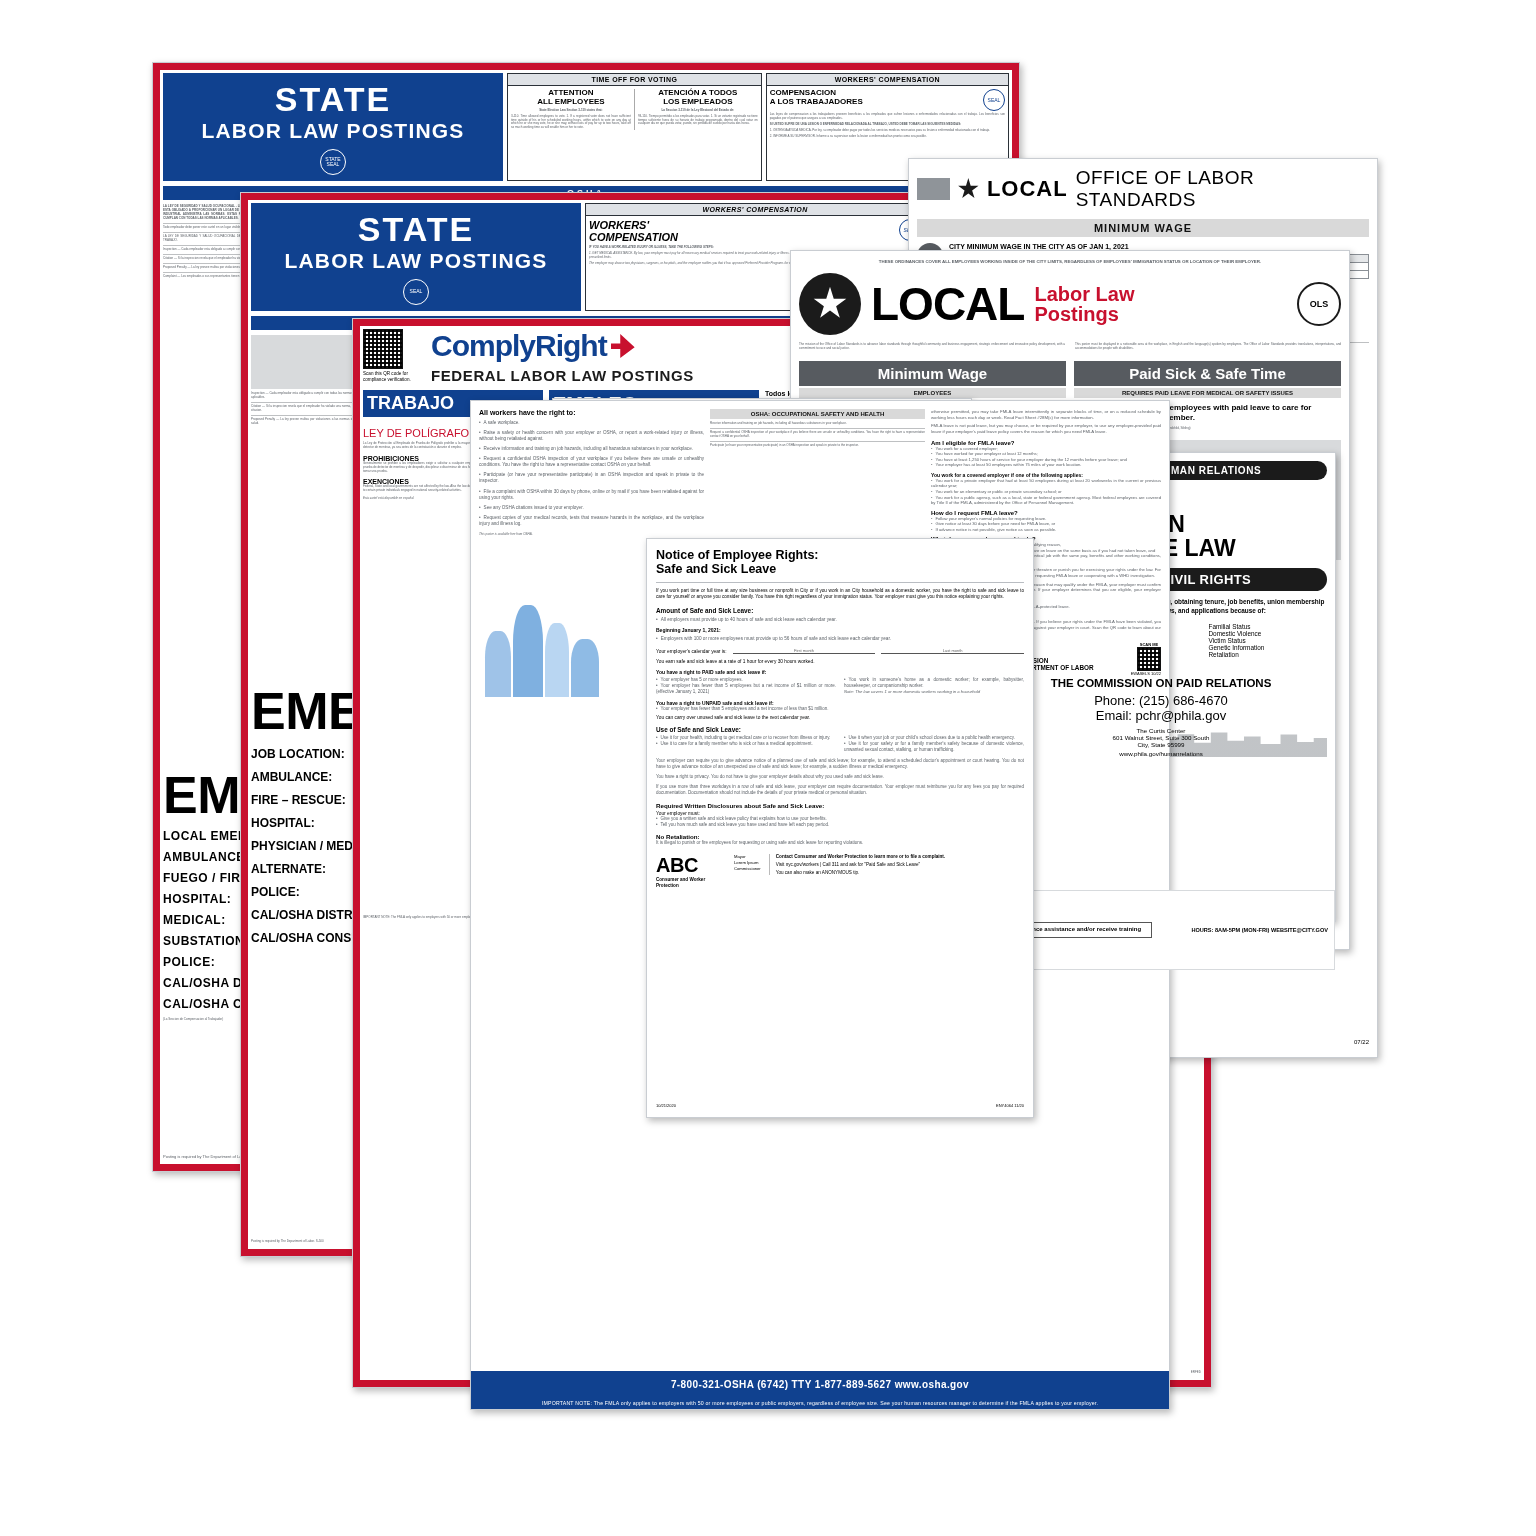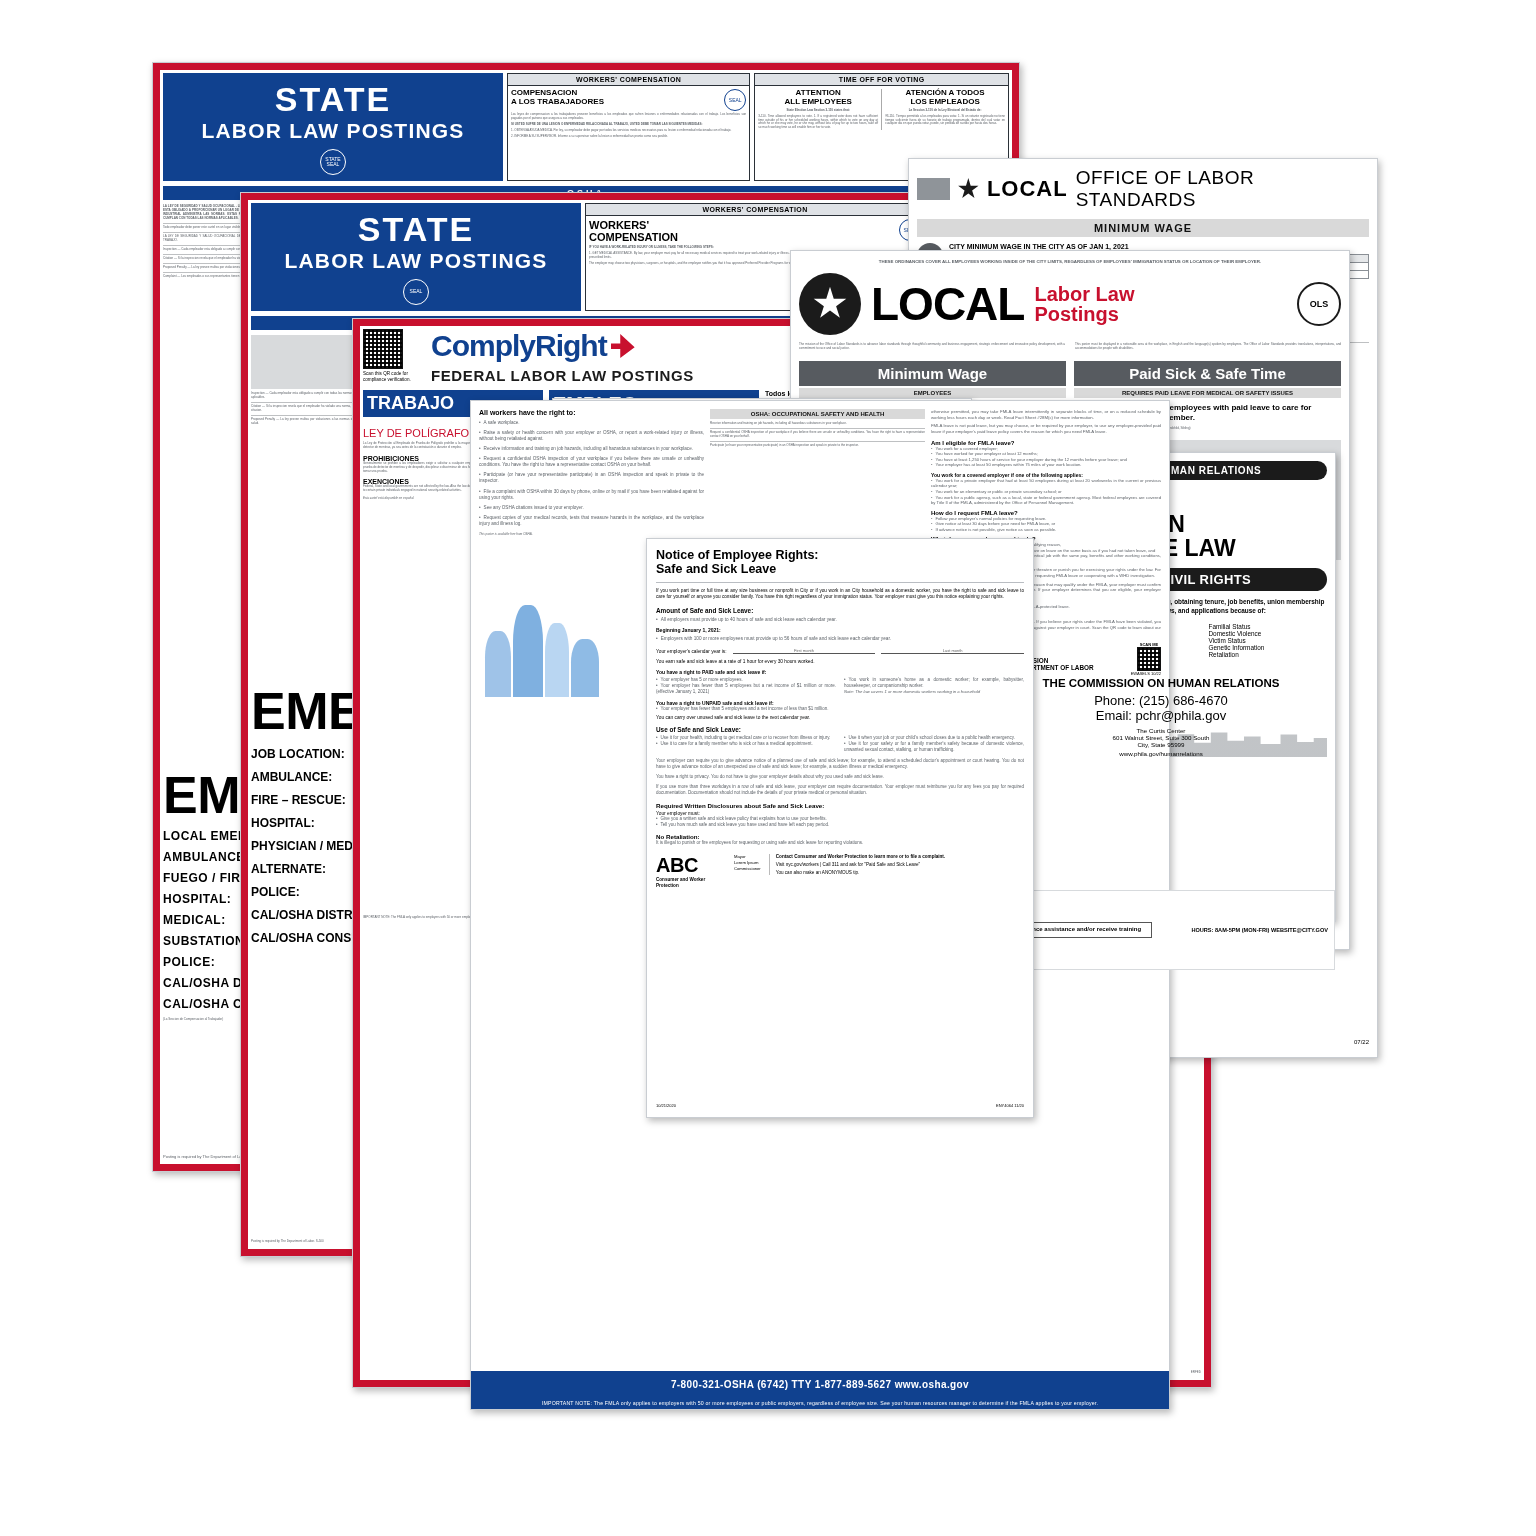--- a/index.html
+++ b/index.html
@@ -104,52 +104,52 @@
         <div class="left">
           <div class="t1">STATE</div>
           <div class="t2">LABOR LAW POSTINGS</div>
           <div class="seal" style="width:26px;height:26px;margin-top:6px;border-color:#fff;color:#fff;">
             <span>STATE SEAL</span>
           </div>
         </div>
 
         <div style="flex:1;display:flex;gap:4px;padding-left:4px;">
 
-          <div class="panel" style="flex:1.05;">
-            <div class="ph">WORKERS' COMPENSATION</div>
-            <div class="pb">
-              <div style="display:flex;justify-content:space-between;align-items:flex-start;">
-                <div class="ptitle" style="flex:1;white-space:pre-line;text-align:left;font-size:8px;">COMPENSACION
-A LOS TRABAJADORES</div>
-                <div class="seal" style="width:22px;height:22px;flex:none;">SEAL</div>
-              </div>
-              <div class="tinytext" style="margin-top:2px;">Las leyes de compensacion a los trabajadores proveen beneficios a los empleados que sufren lesiones o enfermedades relacionadas con el trabajo. Los beneficios son pagados por el patrono que asegura a sus empleados.</div>
-              <div class="tinytext" style="font-weight:bold;margin-top:2px;">SI USTED SUFRE DE UNA LESION O ENFERMEDAD RELACIONADA AL TRABAJO, USTED DEBE TOMAR LAS SIGUIENTES MEDIDAS:</div>
-              <div class="tinytext" style="margin-top:2px;">1. OBTENGA AYUDA MEDICA. Por ley, su empleador debe pagar por todos los servicios medicos necesarios para su lesion o enfermedad relacionada con el trabajo.</div>
-              <div class="tinytext" style="margin-top:2px;">2. INFORME A SU SUPERVISOR. Informe a su supervisor sobre la lesion o enfermedad tan pronto como sea posible.</div>
-            </div>
-          </div>
-
           <div class="panel" style="flex:1.1;">
             <div class="ph">TIME OFF FOR VOTING</div>
             <div class="pb" style="display:flex;gap:3px;">
               <div style="flex:1;">
                 <div class="ptitle" style="white-space:pre-line;font-size:8px;">ATTENTION
 ALL EMPLOYEES</div>
                 <div class="tinytext" style="font-weight:bold;margin-top:2px;text-align:center;">State Election Law Section 3-110 states that:</div>
                 <div class="tinytext" style="margin-top:2px;">3-110. Time allowed employees to vote. 1. If a registered voter does not have sufficient time outside of his or her scheduled working hours, within which to vote on any day at which he or she may vote, he or she may, without loss of pay for up to two hours, take off so much working time as will enable him or her to vote.</div>
               </div>
               <div style="flex:1;border-left:.5px solid #aaa;padding-left:3px;">
                 <div class="ptitle" style="white-space:pre-line;font-size:8px;">ATENCIÓN A TODOS
 LOS EMPLEADOS</div>
                 <div class="tinytext" style="font-weight:bold;margin-top:2px;text-align:center;">La Seccion 3-110 de la Ley Electoral del Estado de:</div>
                 <div class="tinytext" style="margin-top:2px;">§3-110. Tiempo permitido a los empleados para votar. 1. Si un votante registrado no tiene tiempo suficiente fuera de su horario de trabajo programado, dentro del cual votar en cualquier dia en que pueda votar, puede, sin perdida de sueldo por hasta dos horas.</div>
               </div>
             </div>
           </div>
+
+          <div class="panel" style="flex:1.05;">
+            <div class="ph">WORKERS' COMPENSATION</div>
+            <div class="pb">
+              <div style="display:flex;justify-content:space-between;align-items:flex-start;">
+                <div class="ptitle" style="flex:1;white-space:pre-line;text-align:left;font-size:8px;">COMPENSACION
+A LOS TRABAJADORES</div>
+                <div class="seal" style="width:22px;height:22px;flex:none;">SEAL</div>
+              </div>
+              <div class="tinytext" style="margin-top:2px;">Las leyes de compensacion a los trabajadores proveen beneficios a los empleados que sufren lesiones o enfermedades relacionadas con el trabajo. Los beneficios son pagados por el patrono que asegura a sus empleados.</div>
+              <div class="tinytext" style="font-weight:bold;margin-top:2px;">SI USTED SUFRE DE UNA LESION O ENFERMEDAD RELACIONADA AL TRABAJO, USTED DEBE TOMAR LAS SIGUIENTES MEDIDAS:</div>
+              <div class="tinytext" style="margin-top:2px;">1. OBTENGA AYUDA MEDICA. Por ley, su empleador debe pagar por todos los servicios medicos necesarios para su lesion o enfermedad relacionada con el trabajo.</div>
+              <div class="tinytext" style="margin-top:2px;">2. INFORME A SU SUPERVISOR. Informe a su supervisor sobre la lesion o enfermedad tan pronto como sea posible.</div>
+            </div>
+          </div>
         </div>
       </div>
 
       <div class="bluebar" style="margin-top:5px;font-size:9px;font-weight:bold;letter-spacing:3px;padding:2px 0;">OSHA</div>
 
       <div style="display:flex;gap:6px;margin-top:5px;height:560px;">
         <div style="width:150px;">
           <div class="tinytext" style="font-weight:bold;">LA LEY DE SEGURIDAD Y SALUD OCUPACIONAL - LEYES LABORALES DEL ESTADO. EL EMPLEADOR ESTA OBLIGADO A PROPORCIONAR UN LUGAR DE TRABAJO SEGURO Y SALUDABLE. LA COMISION INDUSTRIAL ADMINISTRA LAS NORMAS. ESTAS NORMAS REQUIEREN QUE LOS EMPLEADORES CUMPLAN CON TODAS LAS NORMAS APLICABLES.</div>
           <div class="tinyline"></div>
           <div class="tinytext">Todo empleador debe poner este cartel en un lugar visible donde todos los trabajadores puedan verlo.</div>
@@ -200,21 +200,21 @@
   <div class="poster" id="p2" style="left:240px;top:192px;width:860px;height:1065px;">
     <div class="redframe"></div>
     <div style="position:absolute;inset:10px;">
       <div class="state-hdr">
         <div class="left" style="width:330px;">
           <div class="t1">STATE</div>
           <div class="t2">LABOR LAW POSTINGS</div>
           <div class="seal" style="width:26px;height:26px;margin-top:6px;border-color:#fff;color:#fff;">SEAL</div>
         </div>
         <div style="flex:1;display:flex;gap:4px;padding-left:4px;">
-          <div class="panel" style="flex:1;">
+          <div class="panel" style="flex:1;font-style:italic;">
             <div class="ph">WORKERS' COMPENSATION</div>
             <div class="pb">
               <div style="display:flex;justify-content:space-between;">
                 <div class="ptitle" style="white-space:pre-line;text-align:left;font-size:11px;">WORKERS'
 COMPENSATION</div>
                 <div class="seal" style="width:22px;height:22px;flex:none;">SEAL</div>
               </div>
               <div class="tinytext" style="font-weight:bold;margin-top:3px;">IF YOU HAVE A WORK-RELATED INJURY OR ILLNESS, TAKE THE FOLLOWING STEPS:</div>
               <div class="tinytext" style="margin-top:2px;">1. GET MEDICAL ASSISTANCE. By law, your employer must pay for all necessary medical services required to treat your work-related injury or illness. Where necessary, the employer must also pay for physical, mental, vocational rehabilitation, within prescribed limits.</div>
               <div class="tinytext" style="margin-top:2px;">The employer may choose two physicians, surgeons, or hospitals, and the employee notifies you that it has approved Preferred Provider Programs for workers' compensation.</div>
@@ -489,21 +489,21 @@
           <div>Domestic Violence</div>
           <div>Victim Status</div>
           <div>Genetic Information</div>
           <div>Retaliation</div>
         </div>
       </div>
 
       <div style="text-align:center;margin-top:12px;position:relative;">
         <div class="skyline"></div>
         <div style="position:relative;z-index:2;">
-          <div style="font-size:11.5px;font-weight:bold;">THE COMMISSION ON HUMAN RELATIONS</div>
+          <div style="font-size:11.5px;font-weight:bold;">THE COMMISSION ON PAID RELATIONS</div>
           <div style="font-size:13px;margin-top:4px;">
             <span>Phone:</span>
             <span>(215) 686-4670</span>
           </div>
           <div style="font-size:13px;">
             <span>Email:</span>
             <span>pchr@phila.gov</span>
           </div>
           <div style="font-size:6.2px;margin-top:4px;">The Curtis Center</div>
           <div style="font-size:6.2px;">601 Walnut Street, Suite 300 South</div>

